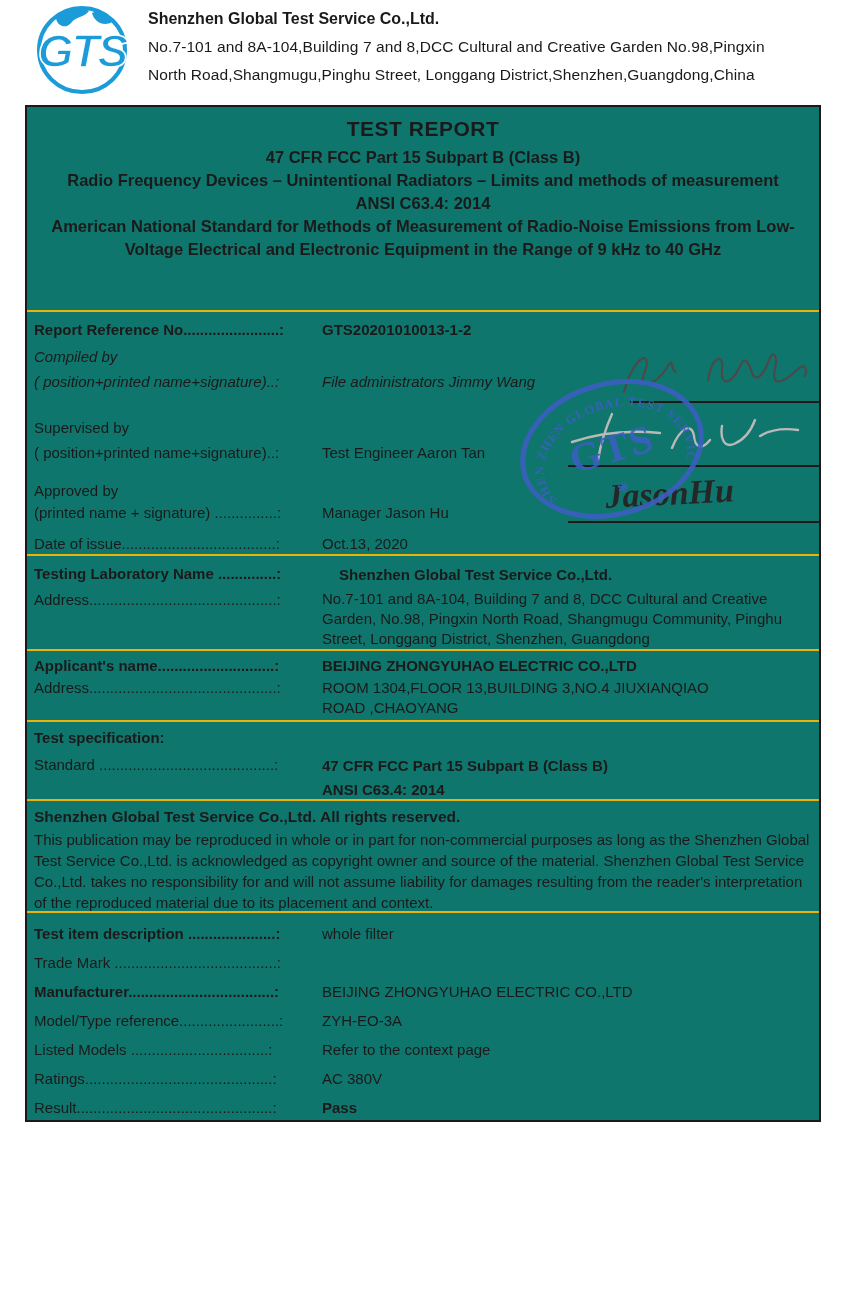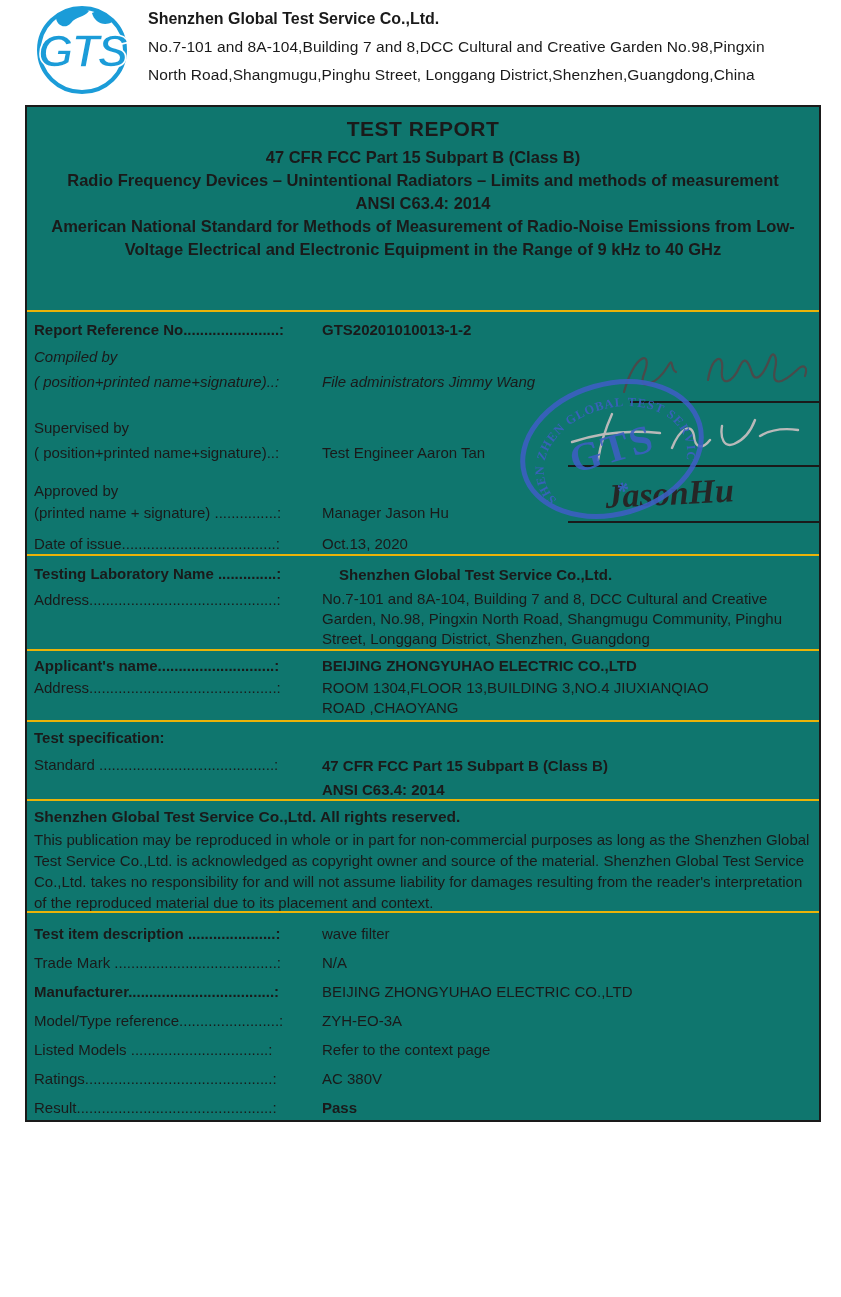--- a/index.html
+++ b/index.html
@@ -160,25 +160,24 @@
     </section>
 
     <section class="s-copy">
       <div class="head">Shenzhen Global Test Service Co.,Ltd. All rights reserved.</div>
       <div class="body">This publication may be reproduced in whole or in part for non-commercial purposes as long as the Shenzhen Global Test Service Co.,Ltd. is acknowledged as copyright owner and source of the material. Shenzhen Global Test Service Co.,Ltd. takes no responsibility for and will not assume liability for damages resulting from the reader's interpretation of the reproduced material due to its placement and context.</div>
     </section>
 
     <section class="s-item">
       <div class="row">
         <span class="lbl b">Test item description .....................:</span>
-        <span class="val">wave filter</span>
+        <span class="val">whole filter</span>
       </div>
       <div class="row">
         <span class="lbl">Trade Mark .......................................:</span>
-        <span class="val">N/A</span>
       </div>
       <div class="row">
         <span class="lbl b">Manufacturer...................................:</span>
         <span class="val">BEIJING ZHONGYUHAO ELECTRIC CO.,LTD</span>
       </div>
       <div class="row">
         <span class="lbl">Model/Type reference........................:</span>
         <span class="val">ZYH-EO-3A</span>
       </div>
       <div class="row">

